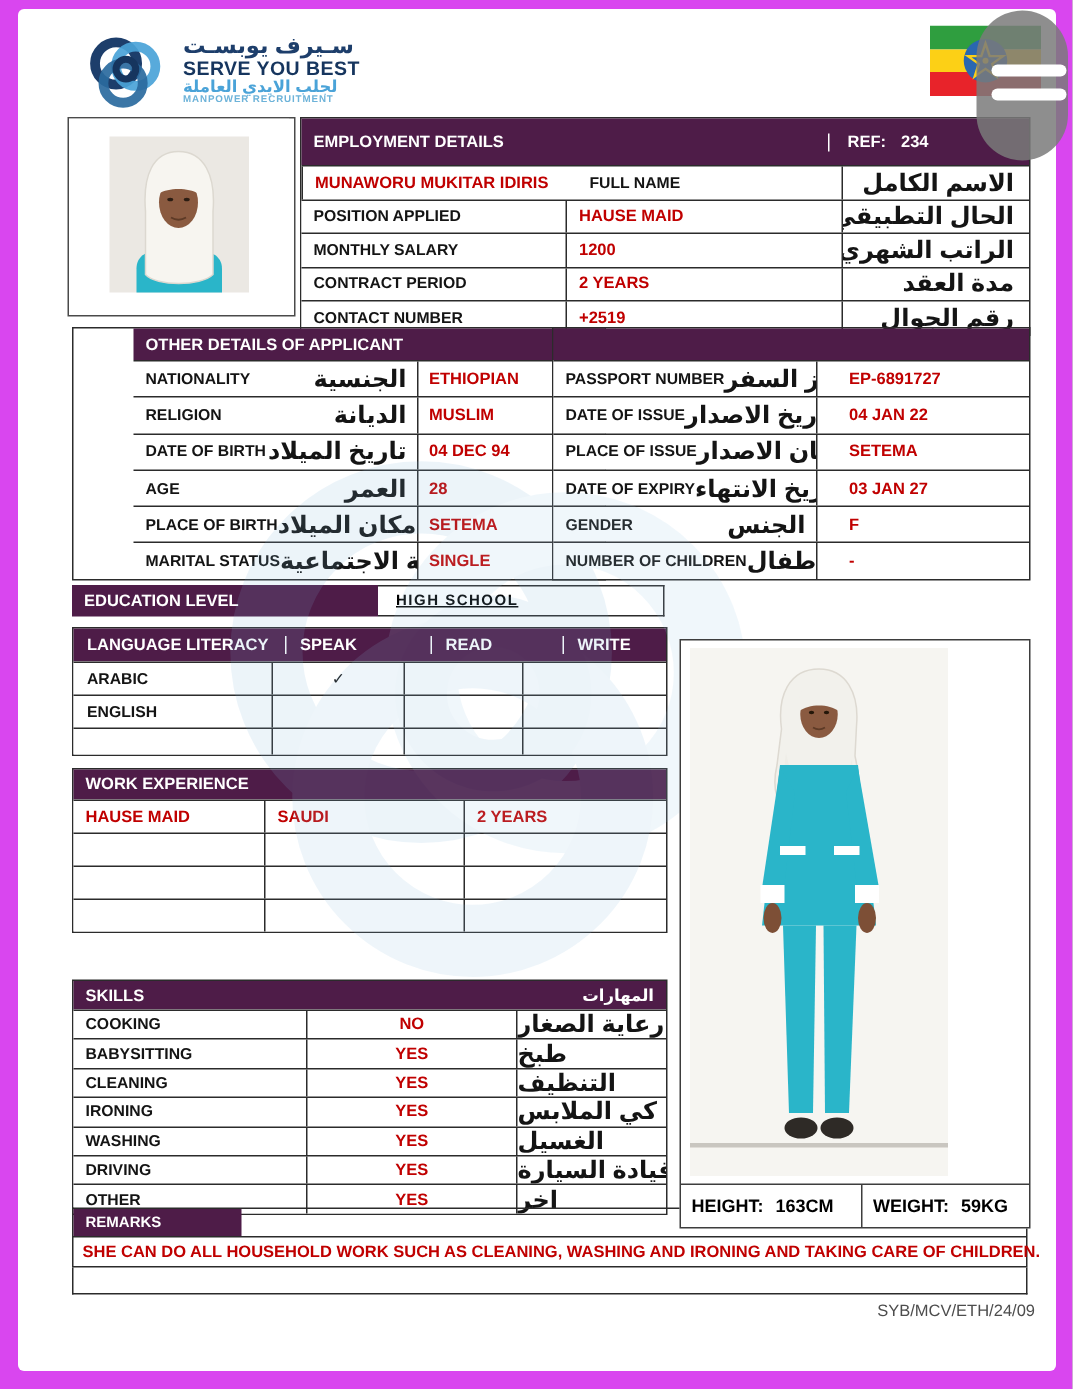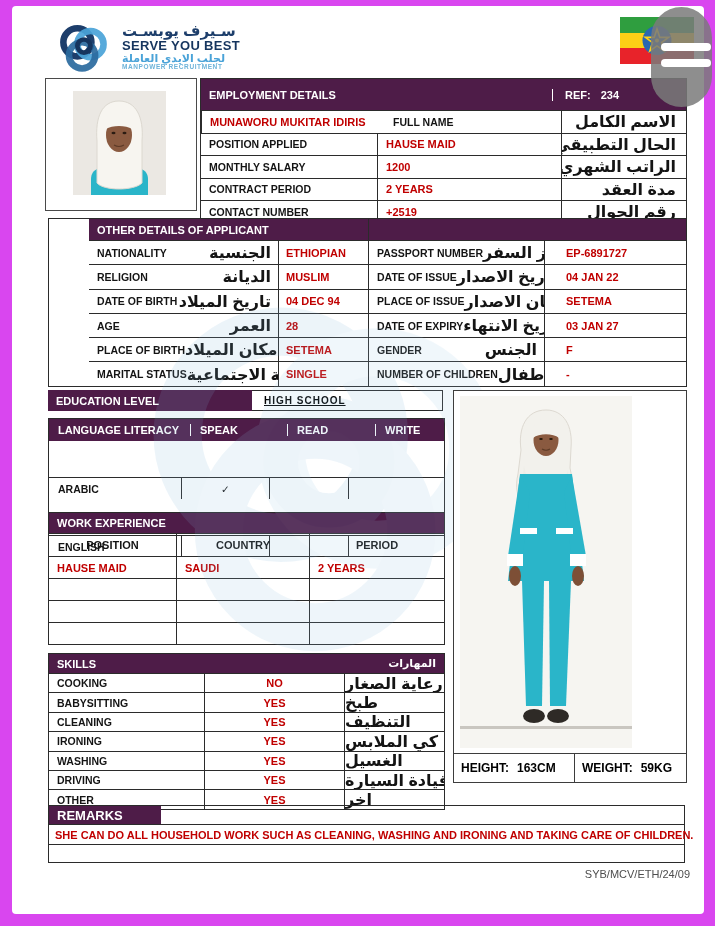--- a/index.html
+++ b/index.html
@@ -57,21 +57,21 @@
   
   .edu{left:36px;top:384px;width:395px;height:21px;display:flex;}
   .edu .hdr{width:196px;padding-left:8px;}
   .edu .val{flex:1;border:1.2px solid var(--border);border-left:none;display:flex;align-items:center;padding-left:12px;font-weight:700;font-size:10px;letter-spacing:1px;text-decoration:underline;}
 
   
   .lang{left:36px;top:412px;width:395px;}
   .lang .hdr{height:22px;}
   .lang .hdr span{padding-left:9px;}
   .lang .h-a{width:132px;}.lang .h-b{width:87px;border-left:1.5px solid #fff;}.lang .h-c{width:78px;border-left:1.5px solid #fff;}.lang .h-d{flex:1;border-left:1.5px solid #fff;}
-  .lang .row{height:21px;margin-top:36px;}
+  .lang .row{height:21px;}
   .lang .c-a{width:123px;padding-left:9px;}
   .lang .c-b{width:87px;border-left:1px solid var(--border);justify-content:center;}
   .lang .c-c{width:78px;border-left:1px solid var(--border);}
   .lang .c-d{flex:1;border-left:1px solid var(--border);}
   .lang .row:last-child{height:17px;}
 
   
   .work{left:36px;top:506px;width:395px;}
   .work .hdr{height:20px;}
   .work .hdr .wh1{width:198px;padding-left:8px;}
@@ -97,36 +97,36 @@
   .photobox{left:441px;top:384px;width:232px;height:391px;border:1.4px solid #3d3d3d;background:#fff;}
   .photo-img{position:absolute;left:6px;top:5px;width:172px;height:352px;background:#f4f3ef;}
   .stats{position:absolute;left:0;bottom:0;width:100%;height:28px;border-top:1.4px solid #3d3d3d;display:flex;}
   .stats .st{display:flex;align-items:center;gap:8px;font-weight:700;font-size:12px;padding-left:7px;}
   .stats .st1{width:113px;}
   .stats .st2{flex:1;border-left:1.4px solid #3d3d3d;}
 
   
   .remarks{left:36px;top:799px;width:637px;}
   .remarks .toprow{display:flex;height:18px;border:1.2px solid var(--border);border-bottom:none;}
-  .remarks .chip{width:104px;background:var(--purple);color:#fff;font-weight:700;font-size:13px;display:flex;align-items:center;padding-left:8px;}
+  .remarks .chip{width:104px;background:var(--purple);color:#fff;font-weight:700;font-size:10px;display:flex;align-items:center;padding-left:8px;}
   .remarks .line{height:19px;border:1.2px solid var(--border);display:flex;align-items:center;padding-left:6px;font-weight:700;font-size:11px;color:var(--red);white-space:nowrap;}
   .remarks .empty{height:17px;border:1.2px solid var(--border);border-top:none;}
 
   .footer{top:862px;right:14px;font-size:11px;color:#4d4d4d;font-weight:400;}
 
   
   .wm{left:90px;top:250px;width:440px;height:440px;opacity:.14;pointer-events:none;z-index:5;}
 
   
   .pill{position:absolute;left:651px;top:7px;width:61px;height:100px;border-radius:31px;background:rgba(122,122,122,.85);z-index:20;cursor:pointer;}
   .pill .bar{position:absolute;right:1px;width:50px;height:8px;border-radius:4px;background:#fff;}
   .pill .bar.b1{top:36px;}
   .pill .bar.b2{top:52px;}
 
-  .z10{z-index:10;}
+  .z10{z-index:10;margin-top:36px;}
 </style>
 </head>
 <body>
 
 <div class="screen">
   <div class="page">
 
     <div class="abs brand">
       <svg width="62" height="58" viewBox="0 0 64 62">
         <circle cx="26" cy="26" r="15" fill="none" stroke="#1d3e6b" stroke-width="7"></circle>
@@ -323,25 +323,20 @@
         <div class="cell c-c"></div>
         <div class="cell c-d"></div>
       </div>
     </div>
 
     <div class="abs work brd">
       <div class="hdr">
         <span class="wh1">WORK EXPERIENCE</span>
         <span class="wh2"></span>
       </div>
-      <div class="colhead">
-        <div class="cell ch ch1">POSITION</div>
-        <div class="cell ch ch2">COUNTRY</div>
-        <div class="cell ch ch3">PERIOD</div>
-      </div>
       <div class="row">
         <div class="cell c1 red">HAUSE MAID</div>
         <div class="cell c2 red">SAUDI</div>
         <div class="cell c3 red">2 YEARS</div>
       </div>
       <div class="row">
         <div class="cell c1"></div>
         <div class="cell c2"></div>
         <div class="cell c3"></div>
       </div>

